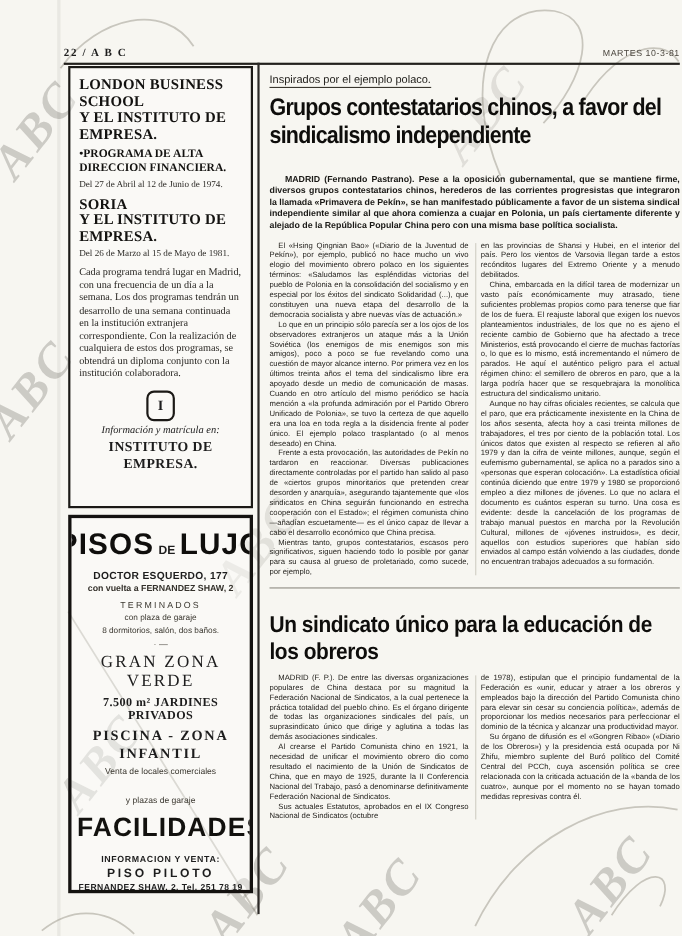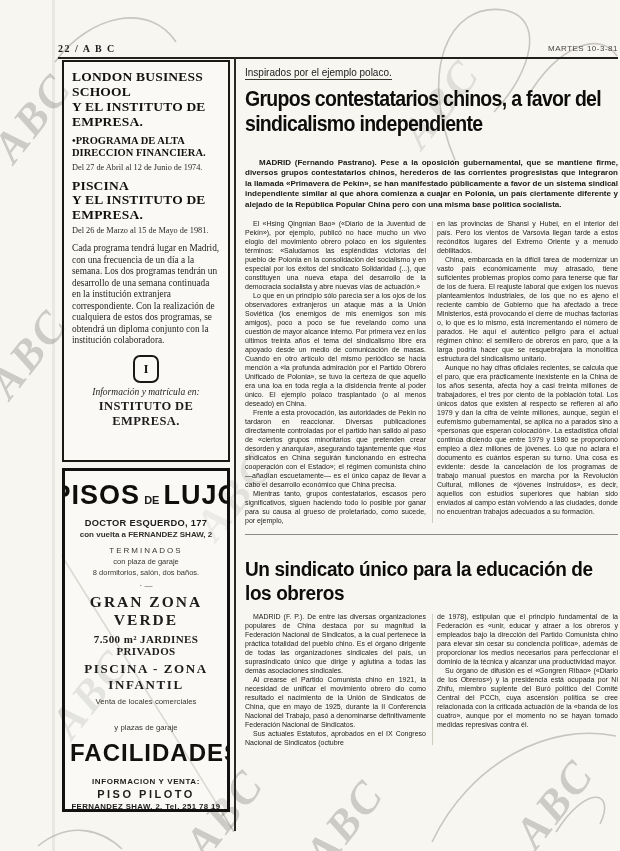--- a/index.html
+++ b/index.html
@@ -34,21 +34,21 @@
        height:344px;box-sizing:border-box;overflow:hidden;}
   .pisos-title{display:flex;align-items:baseline;justify-content:center;gap:4px;}
   .pisos-big{font-weight:bold;font-size:27px;letter-spacing:1px;color:#0f0e0c;}
   .pisos-de{font-weight:bold;font-size:11px;}
   .ctr{text-align:center;}
   .addr1{font-weight:bold;font-size:9.3px;margin-top:7px;letter-spacing:.3px;}
   .addr2{font-weight:bold;font-size:8px;margin-top:2px;color:#33302a;}
   .status{font-size:8px;letter-spacing:2px;margin-top:7px;color:#3a372f;}
   .feat{font-size:7.5px;margin-top:2px;color:#3a372f;}
   .sep{font-size:8px;margin:4px 0 3px;color:#55524a;}
-  .zona1{font-family:"Liberation Serif",serif;font-weight:bold;font-size:15.5px;letter-spacing:2px;margin-top:2px;}
+  .zona1{font-family:"Liberation Serif",serif;font-weight:normal;font-size:15.5px;letter-spacing:2px;margin-top:2px;}
   .zona2{font-family:"Liberation Serif",serif;font-weight:bold;font-size:11px;letter-spacing:.4px;margin-top:4px;}
   .zona3{font-family:"Liberation Serif",serif;font-weight:bold;font-size:13px;letter-spacing:1.6px;margin-top:4px;}
   .sales{font-size:7.8px;margin-top:4px;color:#3a372f;}
   .facil{font-weight:bold;font-size:24px;letter-spacing:1px;margin-top:7px;color:#12110e;}
   .info{font-weight:bold;font-size:8px;letter-spacing:.6px;margin-top:10px;}
   .pilot{font-weight:bold;font-size:11px;letter-spacing:2.5px;margin-top:2px;}
   .pilot-addr{font-weight:bold;font-size:7.8px;margin-top:2px;letter-spacing:.4px;}
   .agency{font-weight:bold;font-size:10.5px;letter-spacing:.6px;margin-top:6px;}
   
   .vrule{position:absolute;left:234px;top:57px;width:2px;height:774px;background:#2b2926;}
@@ -101,21 +101,21 @@
     <span class="hdr-right">MARTES 10-3-81</span>
   </div>
 
   <div class="ads">
 
     <div class="ad1">
       <div class="ad-big">LONDON BUSINESS SCHOOL</div>
       <div class="ad-big">Y EL INSTITUTO DE EMPRESA.</div>
       <div class="ad-prog">•PROGRAMA DE ALTA DIRECCION FINANCIERA.</div>
       <div class="ad-date">Del 27 de Abril al 12 de Junio de 1974.</div>
-      <div class="ad-big" style="margin-top:7px;">PISCINA</div>
+      <div class="ad-big" style="margin-top:7px;">SORIA</div>
       <div class="ad-big">Y EL INSTITUTO DE EMPRESA.</div>
       <div class="ad-date">Del 26 de Marzo al 15 de Mayo de 1981.</div>
       <div class="ad-body">Cada programa tendrá lugar en Madrid, con una frecuencia de un día a la semana. Los dos programas tendrán un desarrollo de una semana continuada en la institución extranjera correspondiente. Con la realización de cualquiera de estos dos programas, se obtendrá un diploma conjunto con la institución colaboradora.</div>
       <div class="ie-logo">
         <span>I</span>
       </div>
       <div class="ad-c-intro">Información y matrícula en:</div>
       <div class="ad-c-name">INSTITUTO DE EMPRESA.</div>
 
     </div>

